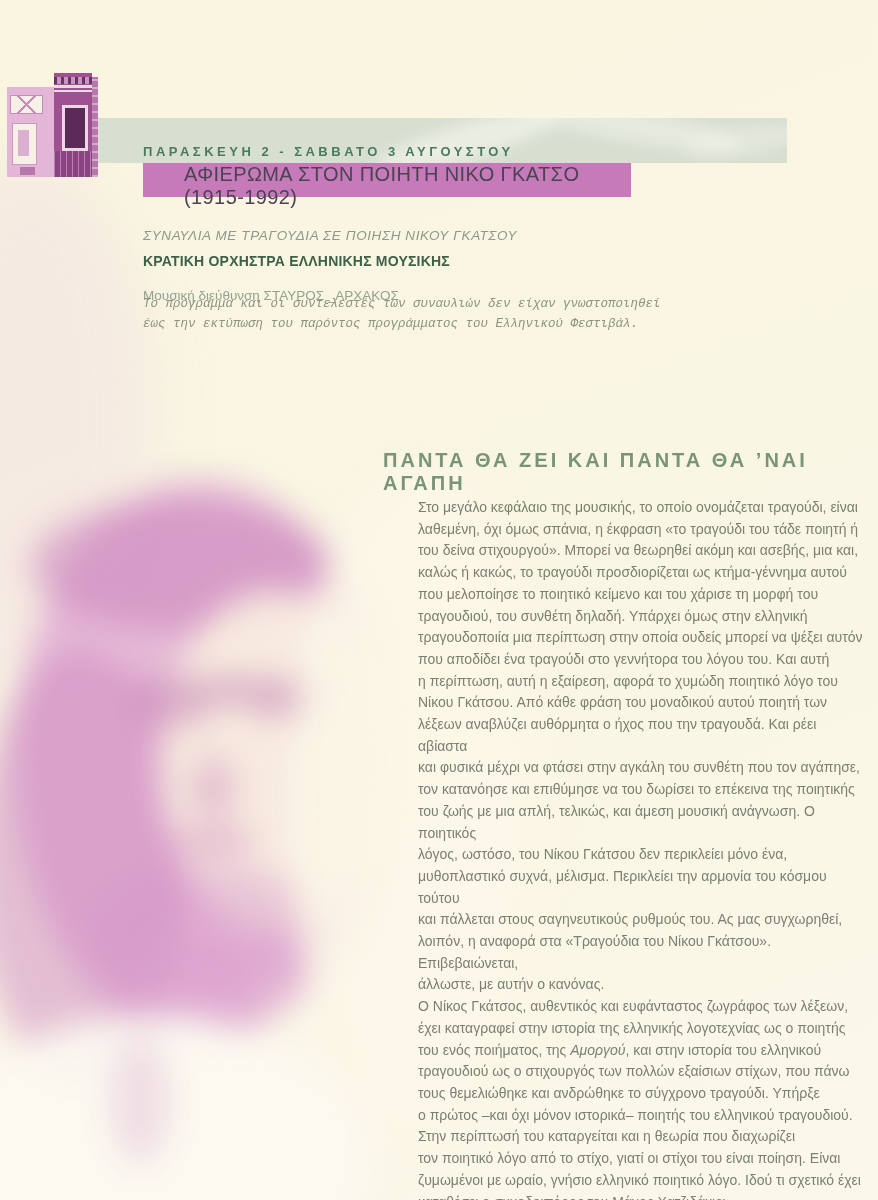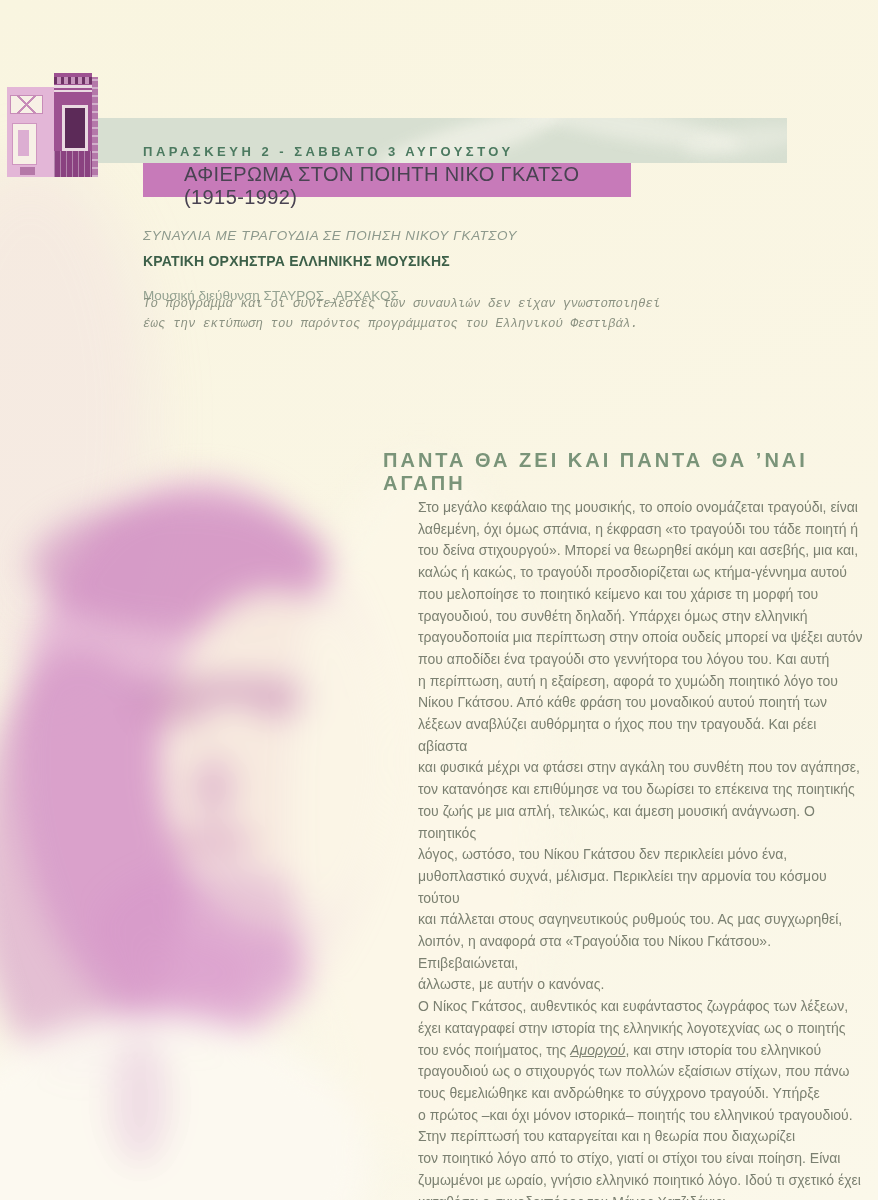--- a/index.html
+++ b/index.html
@@ -74,21 +74,21 @@
                letter-spacing:0.2px; color:#3d6049;margin-top:8px; }
   .conductor { position:absolute; left:143px; top:266px; font-size:13.5px; color:#94a291;margin-top:22px; }
   .note { position:absolute; left:143px; top:294px; font-size:12.5px; line-height:20px;
           font-style:italic; color:#8c9383; white-space:pre-line;font-family:Liberation Mono, monospace; }
 
   
   .article-heading { position:absolute; left:383px; top:449px; font-size:20px; font-weight:bold;
                      letter-spacing:3px; color:#7a9479; }
   .article-body { position:absolute; left:418px; top:497px; width:445px;
                   font-size:14px; line-height:21.7px; color:#7b8071; white-space:pre-line; }
-  .article-body em { font-style:italic;text-decoration:underline; }
+  .article-body em { font-style:italic; }
 </style>
 </head>
 <body>
 
 <div class="page">
 
   <div class="wash"></div>
   <div class="photo-wrap">
     <div class="blob b-head"></div>
     <div class="blob b-hair"></div>

